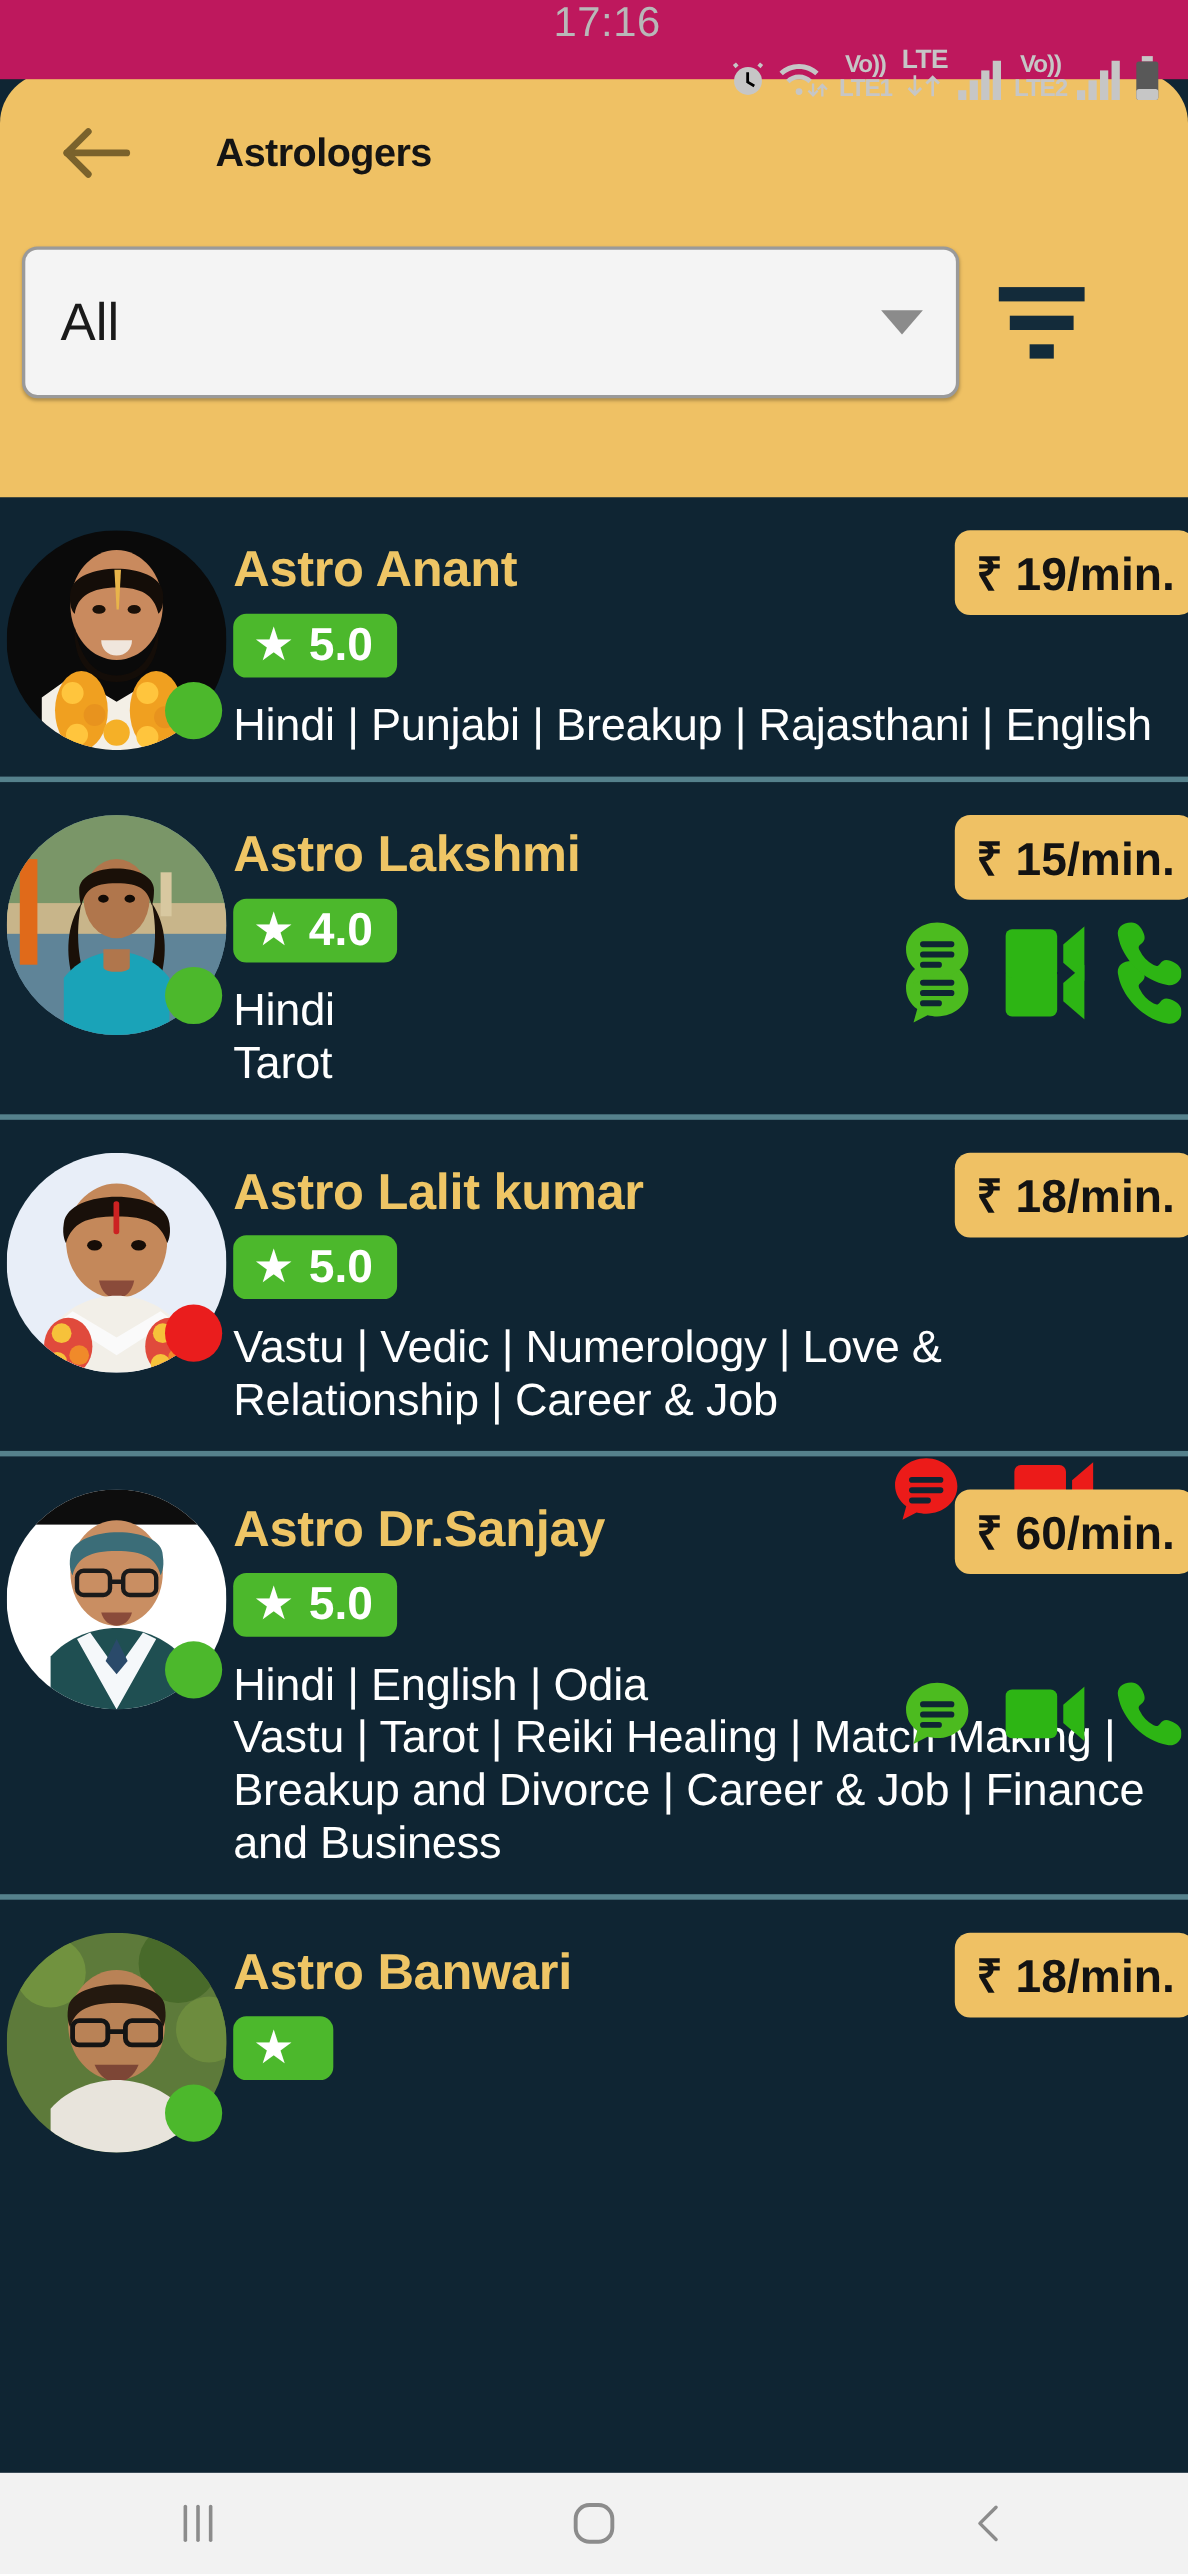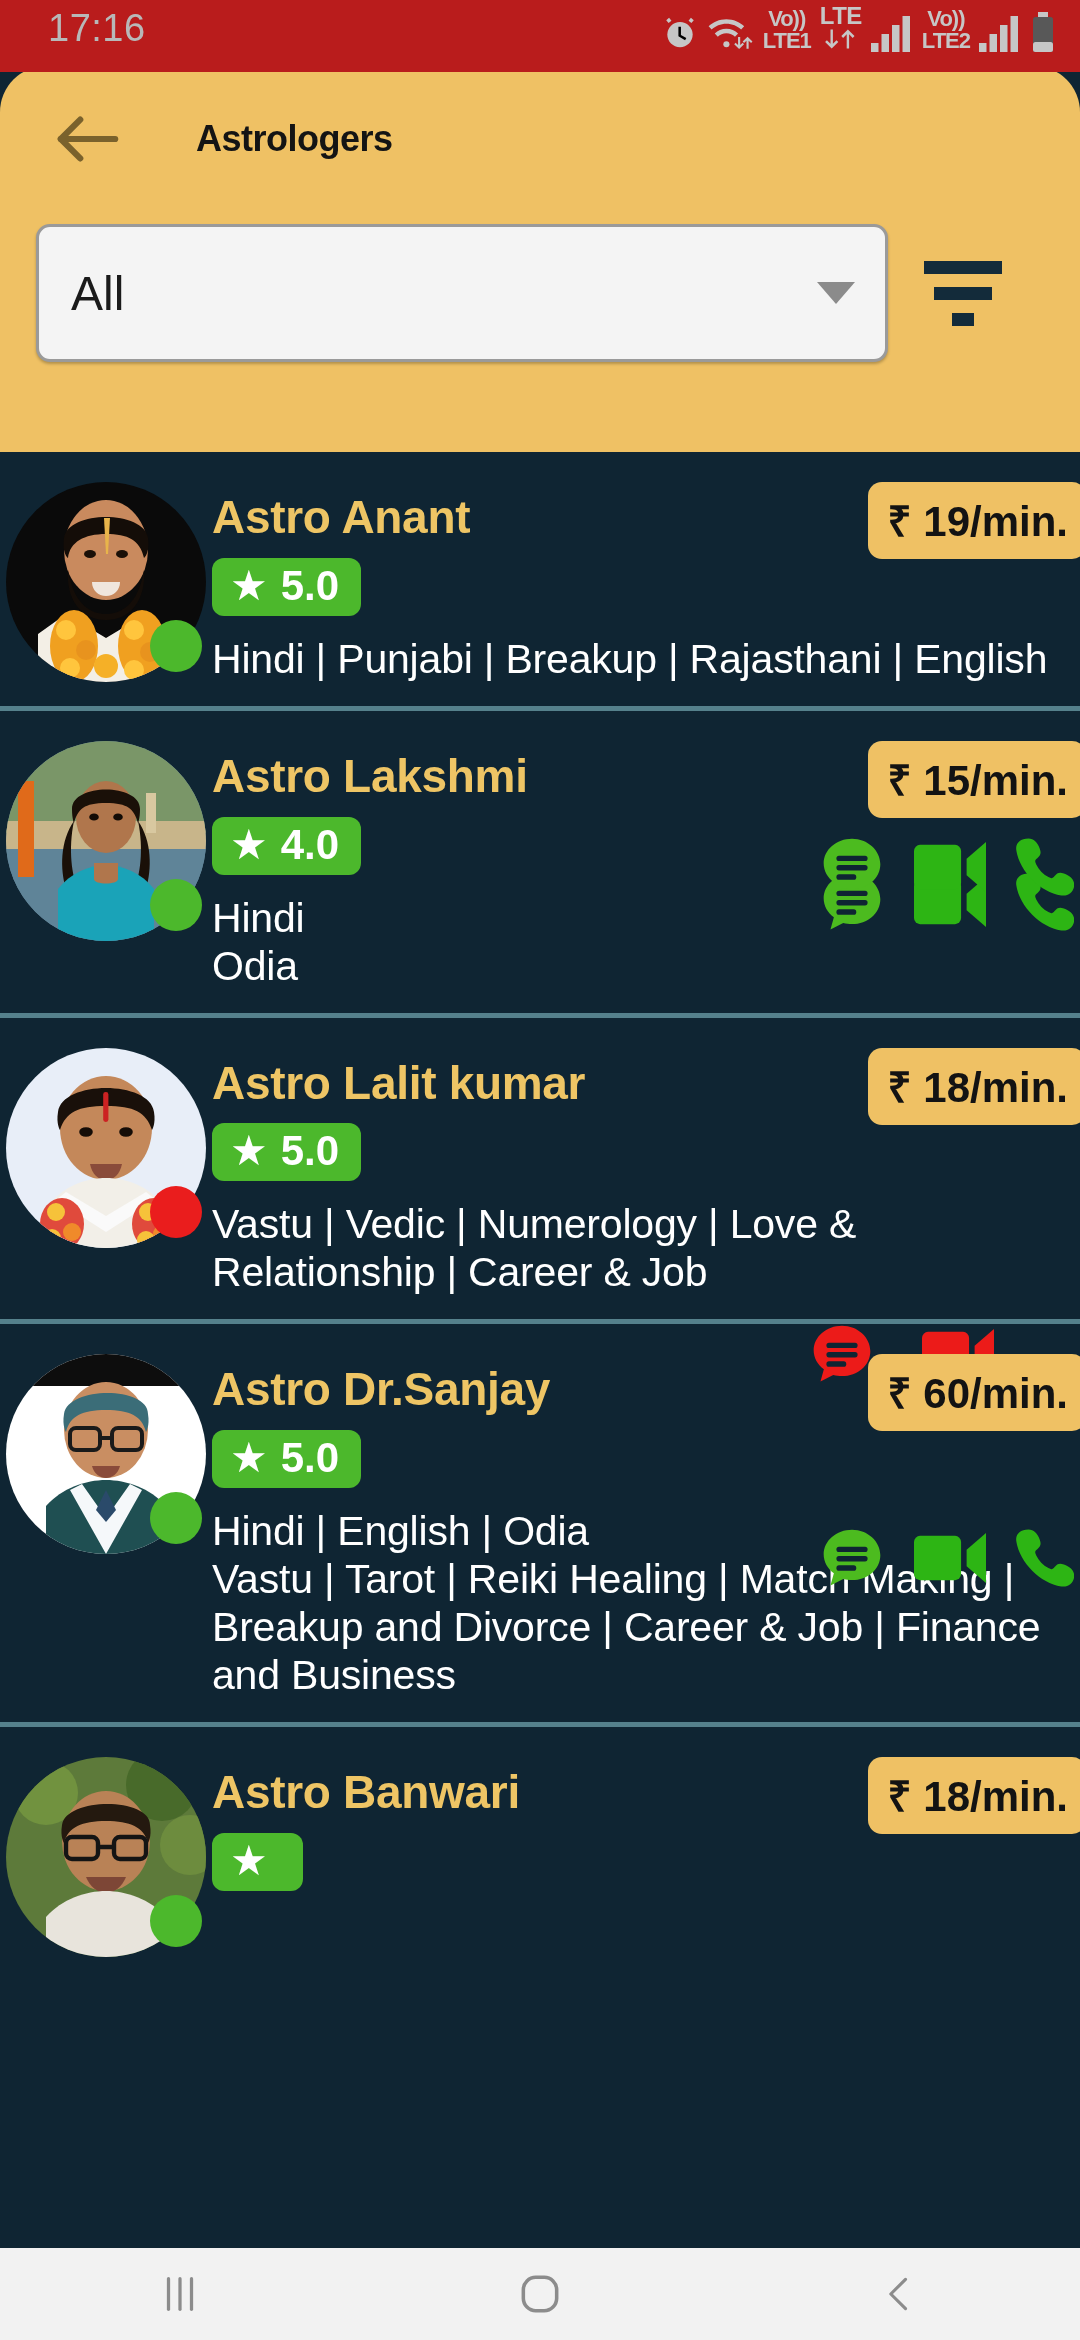--- a/index.html
+++ b/index.html
@@ -7,22 +7,22 @@
     width: 1080px; height: 2340px;
     background: #000;
     font-family: "Liberation Sans", sans-serif;
     overflow: hidden;
   }
   .phone { position: relative; width: 1080px; height: 2340px; background: #0f2533; }
 
   
   .statusbar {
     position: absolute; top: 0; left: 0; width: 1080px; height: 72px;
-    background: #b91c1c; display: flex; align-items: center;
-    padding: 0 24px 16px 48px; z-index: 30;
+    background: #be185d; display: flex; align-items: center;
+    padding: 0 24px 16px 48px; z-index: 30; flex-direction: column;
   }
   .clock { color: #b8b8b8; font-size: 38px; letter-spacing: 0.5px; }
   .sb-right { margin-left: auto; display: flex; align-items: flex-end; gap: 9px; }
   .sb-ico { display: flex; align-items: flex-end; }
   .sb-ico svg { display: block; }
   .volte { display: flex; flex-direction: column; align-items: center; line-height: 1; }
   .volte .vo { color: #c6c6c6; font-size: 22px; font-weight: 700; letter-spacing: -1px; }
   .volte .lbl { color: #c6c6c6; font-size: 22px; font-weight: 700; letter-spacing: -1px; }
   .lte-blk { display: flex; flex-direction: column; align-items: center; line-height: 1; }
   .lte-blk .t { color: #c6c6c6; font-size: 24px; font-weight: 700; letter-spacing: -0.5px; }
@@ -31,21 +31,21 @@
   .header {
     position: absolute; top: 66px; left: 0; width: 1080px; height: 386px;
     background: #efc164;
     border-top-left-radius: 46px; border-top-right-radius: 46px;
     z-index: 20;
   }
   .hdr-top { display: flex; align-items: center; height: 146px; padding-left: 52px; }
   .back-btn { width: 72px; height: 72px; display: flex; align-items: center; justify-content: center; }
   .page-title { font-size: 36px; font-weight: 700; color: #141414; margin-left: 72px; letter-spacing: -0.5px; }
 
-  .hdr-row { display: flex; align-items: center; padding: 0 30px 0 36px; margin-top: 12px; }
+  .hdr-row { display: flex; align-items: center; padding: 0 30px 0 20px; margin-top: 12px; }
   .dropdown {
     flex: 0 0 852px; height: 138px; background: #f4f4f4;
     border: 3px solid #9a9a9a; border-radius: 14px;
     display: flex; align-items: center; padding: 0 30px 0 32px;
     box-shadow: 0 2px 3px rgba(0,0,0,0.25);
   }
   .dd-value { font-size: 48px; color: #1a1a1a; flex: 1; }
   .dd-caret { width: 0; height: 0; border-left: 19px solid transparent; border-right: 19px solid transparent; border-top: 22px solid #8b8b8b; }
   .filter-btn { width: 150px; display: flex; flex-direction: column; align-items: center; gap: 13px; }
   .f1 { width: 78px; height: 13px; background: #132b3a; }
@@ -292,21 +292,21 @@
           </div>
         </div>
         <div class="info-col">
           <div class="astro-name">Astro Lakshmi</div>
           <div class="rating">
             <span class="star">★</span>
             <span class="val">4.0</span>
           </div>
           <div class="meta">
             <p>Hindi</p>
-            <p>Odia</p>
+            <p>Tarot</p>
           </div>
         </div>
       </div>
       <div class="actions" style="top:122px;">
         <span class="act">
           <svg width="68" height="68" viewBox="0 0 24 24" fill="#4cbb1f">
             <path d="M12 2C6.5 2 2 5.9 2 10.7c0 2.7 1.4 5.1 3.6 6.7l-1.2 4.3 4.5-2.3c1 .2 2 .4 3.1.4 5.5 0 10-3.9 10-8.8S17.5 2 12 2z"></path>
             <rect x="6.5" y="8" width="11" height="1.9" rx="0.9" fill="#0f2533"></rect>
             <rect x="6.5" y="11.3" width="11" height="1.9" rx="0.9" fill="#0f2533"></rect>
             <rect x="6.5" y="14.6" width="7" height="1.9" rx="0.9" fill="#0f2533"></rect>

